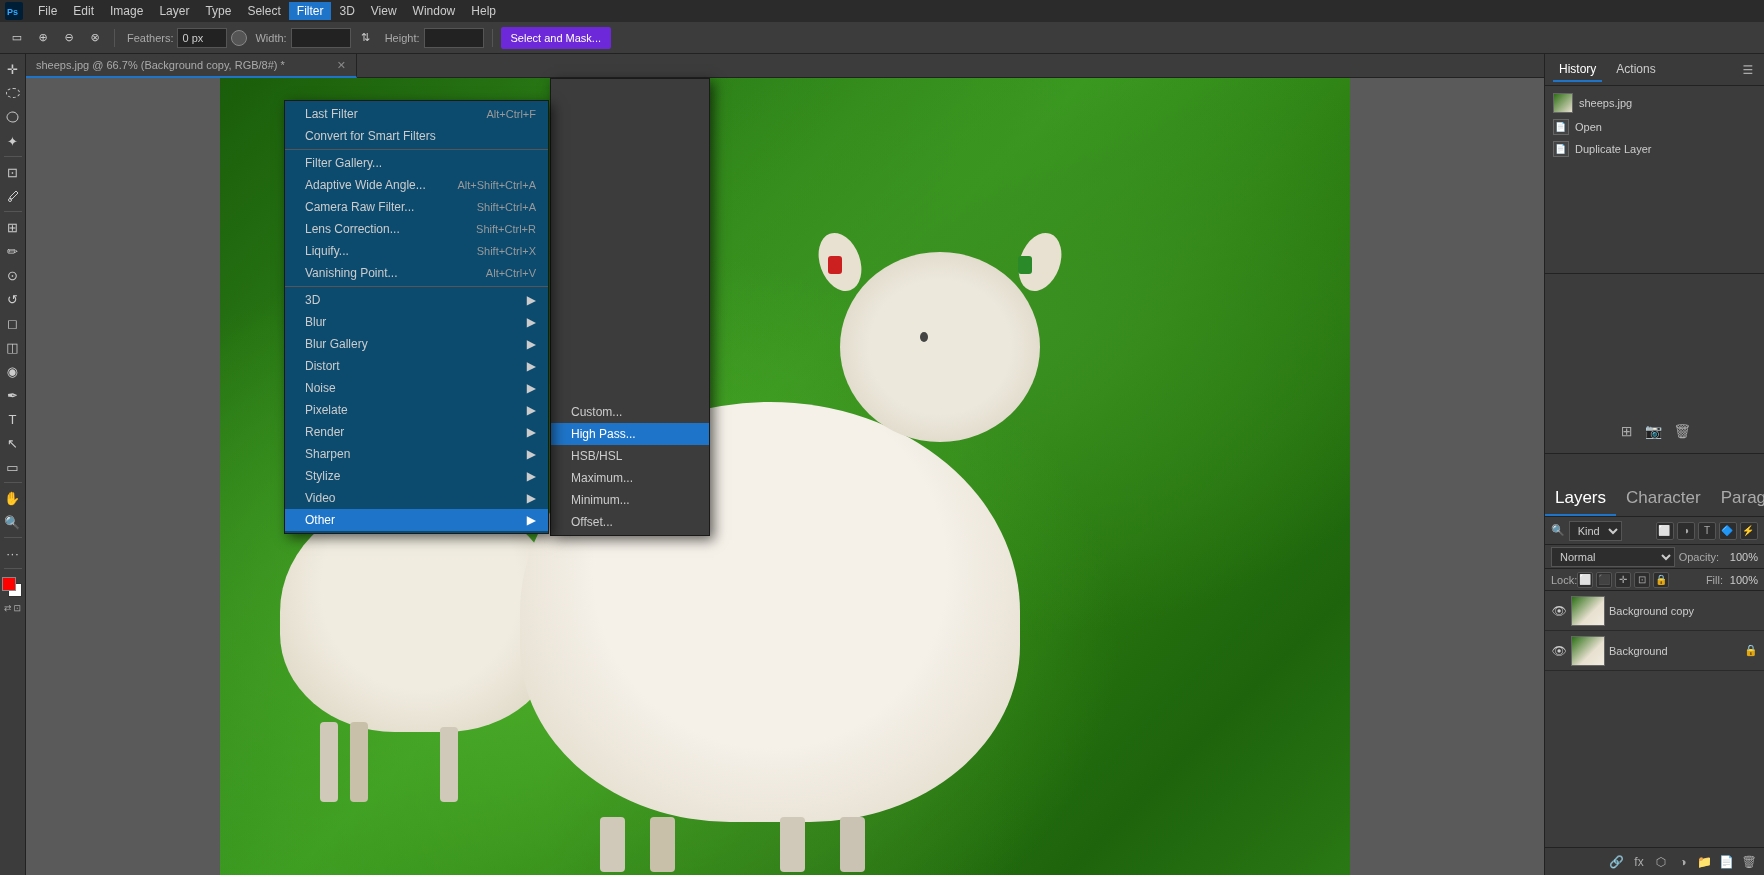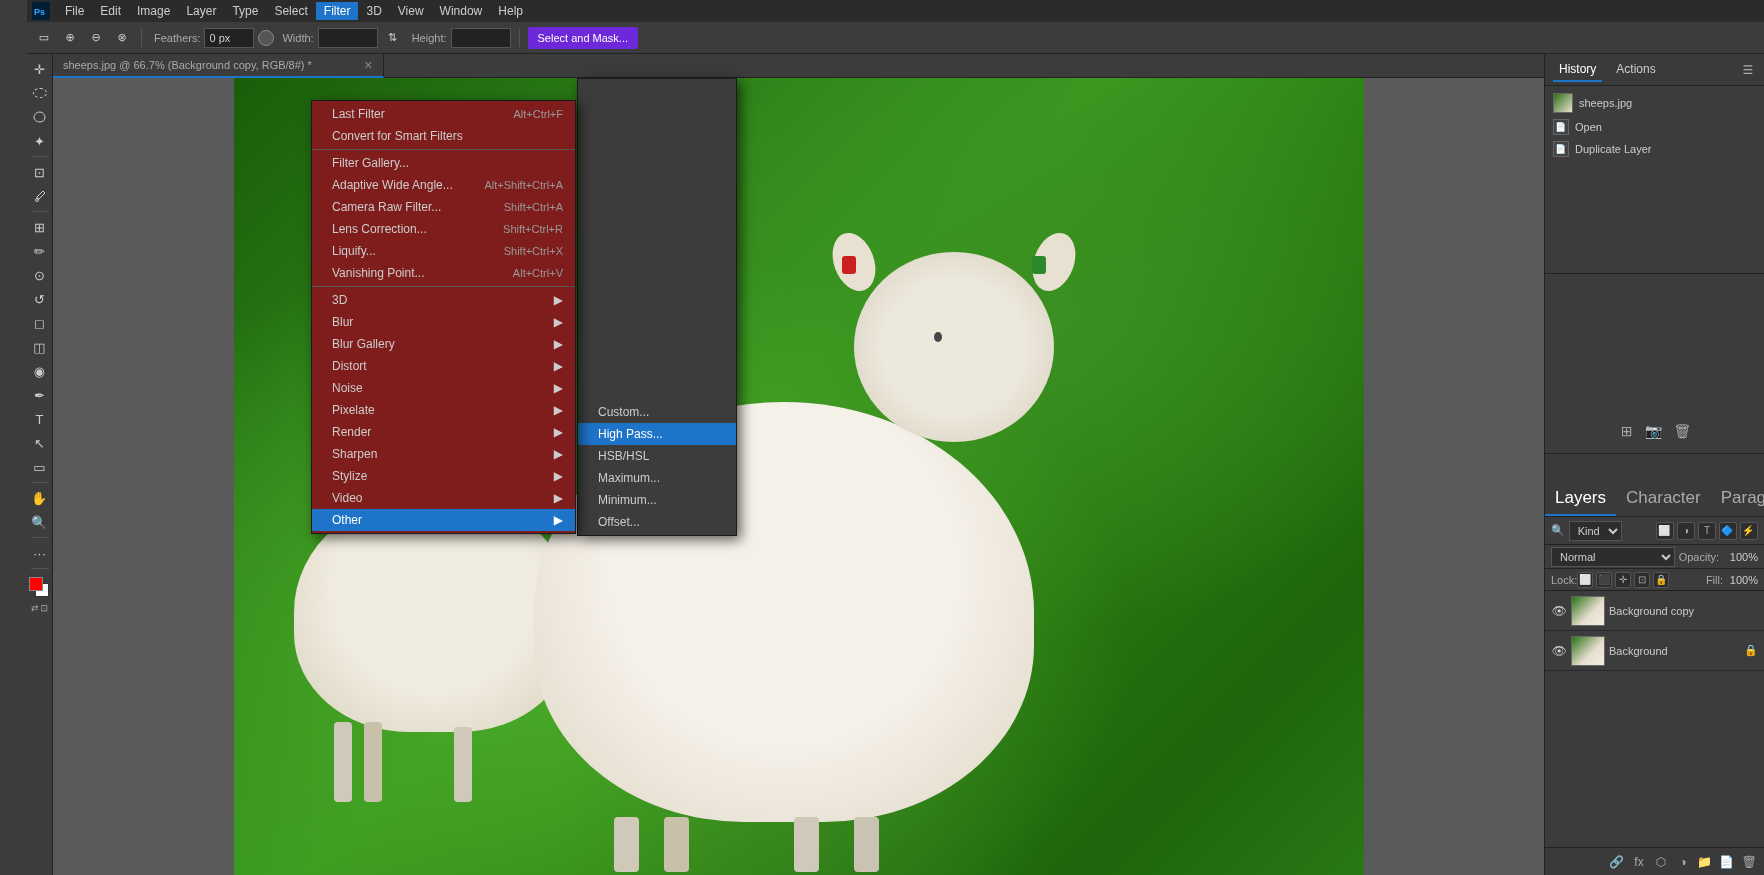--- a/index.html
+++ b/index.html
@@ -74,21 +74,21 @@
     .layer-items { flex: 1; overflow-y: auto; }
     .layer-item { display: flex; align-items: center; gap: 4px; padding: 3px 6px; height: 40px; cursor: pointer; border-bottom: 1px solid #2a2a2a; }
     .layer-vis { width: 16px; height: 16px; display: flex; align-items: center; justify-content: center; cursor: pointer; color: #aaa; font-size: 12px; }
     .layer-thumb { width: 34px; height: 30px; border: 1px solid #666; flex-shrink: 0; background: #888; }
     .layer-name { font-size: 11px; color: #ccc; flex: 1; }
     .layer-lock-icon { color: #aaa; font-size: 11px; }
 
     .layers-bottom { height: 28px; background: #3a3a3a; border-top: 1px solid #222; display: flex; align-items: center; padding: 0 6px; gap: 4px; justify-content: flex-end; }
     .layer-action { width: 18px; height: 18px; display: flex; align-items: center; justify-content: center; cursor: pointer; color: #aaa; font-size: 12px; }
 
-    #app-wrapper { display: flex; flex-direction: column; width: 1764px; height: 875px; overflow: hidden; position: relative; padding-left: 27px; }
+    #app-wrapper { display: flex; flex-direction: column; width: 1764px; height: 875px; overflow: hidden; position: relative; }
   </style>
 </head>
 <body>
 
 <div id="app-wrapper">
 
   <div id="menubar">
 
     <div style="width:20px;height:20px;margin-right:6px;display:flex;align-items:center;justify-content:center;">
       <svg width="18" height="18" viewBox="0 0 18 18">
@@ -213,21 +213,21 @@
           <div style="position:absolute;bottom:10px;left:620px;width:25px;height:55px;background:#cac2b2;border-radius:4px;"></div>
 
           <div style="position:absolute;bottom:608px;left:608px;width:14px;height:18px;background:#cc2020;border-radius:3px;"></div>
           <div style="position:absolute;bottom:608px;left:798px;width:14px;height:18px;background:#2a8a2a;border-radius:3px;"></div>
         </div>
       </div>
 
       <div style="position:absolute;top:0;left:0;right:0;bottom:0;pointer-events:none;z-index:2000;">
 
         <div style="position:absolute;top:24px;left:258px;pointer-events:all;">
-          <div id="filter-menu" style="background:#7f1d1d;border:1px solid #1a1a1a;min-width:265px;box-shadow:4px 4px 12px rgba(0,0,0,0.6);">
+          <div id="filter-menu" style="background:#0c4a6e;border:1px solid #1a1a1a;min-width:265px;box-shadow:4px 4px 12px rgba(0,0,0,0.6);">
 
             <div class="menu-section" style="padding:2px 0;">
               <div class="menu-row">
                 <span>Last Filter</span>
                 <span class="shortcut">Alt+Ctrl+F</span>
               </div>
               <div class="menu-row">
                 <span>Convert for Smart Filters</span>
               </div>
             </div>

